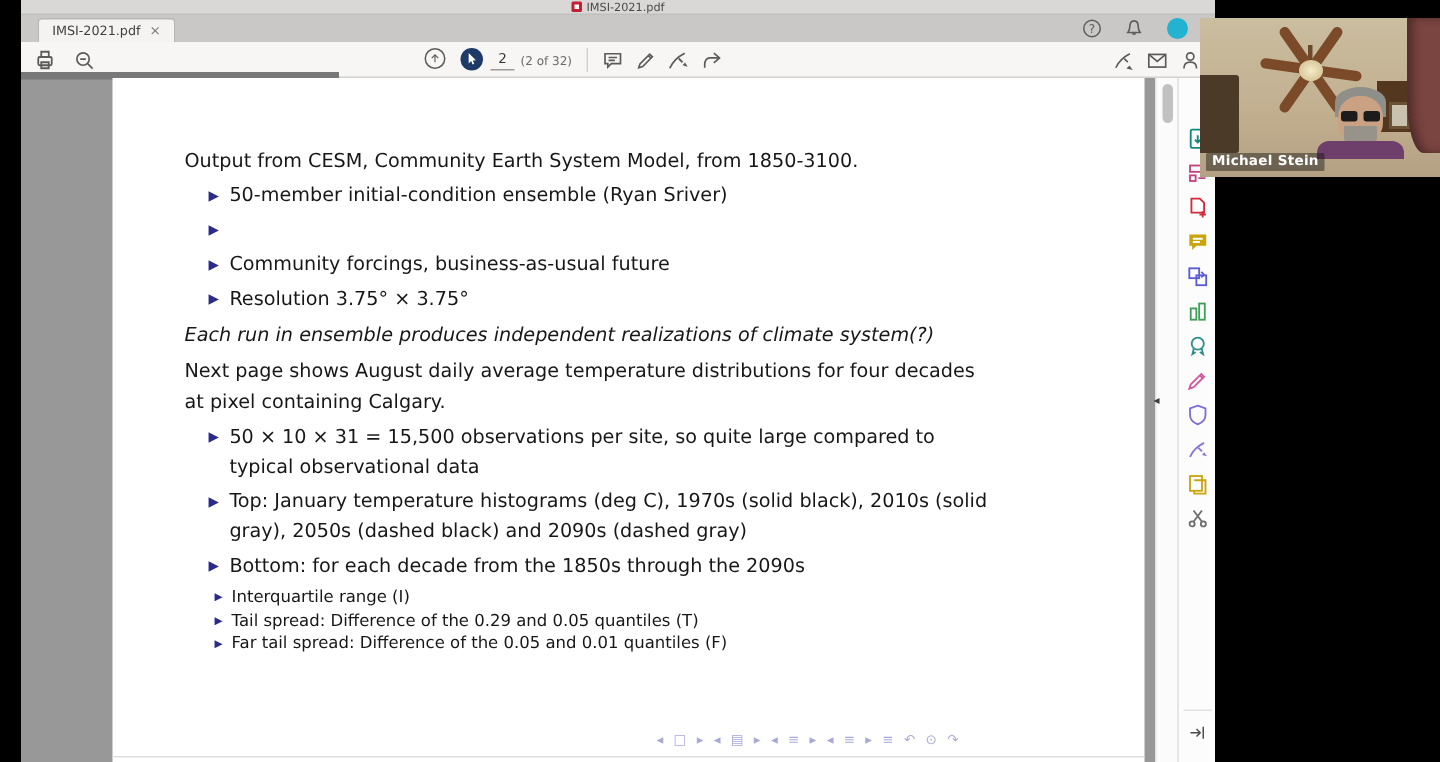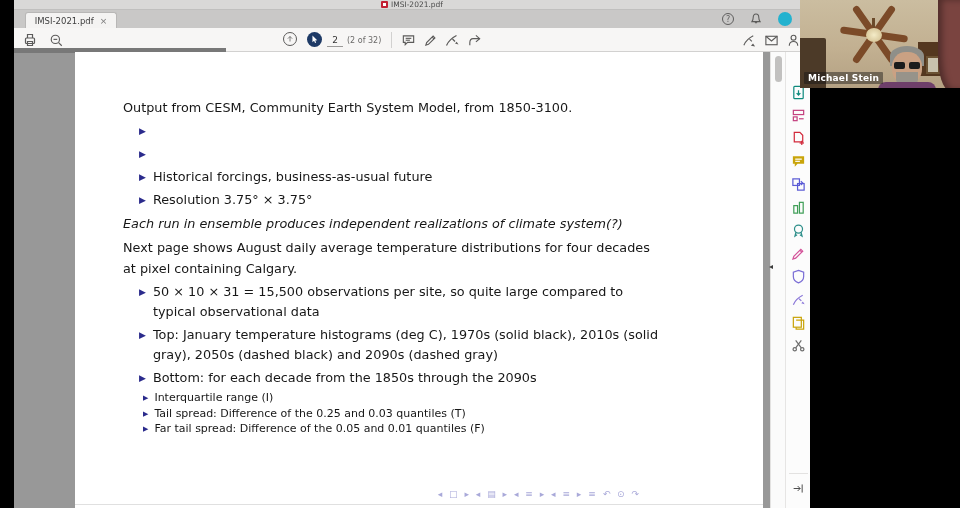--- a/index.html
+++ b/index.html
@@ -76,21 +76,21 @@
   .tools { position:absolute; left:771px; top:0; width:25px; height:456px; background:#fcfcfc;
            border-left:1px solid #e6e5e4; }
   .tool-btn { position:absolute; left:4px; width:17px; height:17px; display:flex; align-items:center; justify-content:center; }
   .tool-btn svg { stroke:currentColor; fill:none; stroke-width:1.3; width:15px; height:15px; }
   .tools-footer-line { position:absolute; left:3px; bottom:34px; width:19px; height:1px; background:#e3e2e1; }
   .expand-btn { position:absolute; left:5px; bottom:12px; width:15px; height:15px; color:#4a4a4a;
                 display:flex; align-items:center; justify-content:center; }
   .expand-btn svg { stroke:currentColor; fill:none; stroke-width:1.2; }
 
   
-  .video { position:absolute; left:800px; top:0; width:160px; height:88px; overflow:hidden; z-index:50;
+  .video { position:absolute; left:800px; top:12px; width:160px; height:106px; overflow:hidden; z-index:50;
            background:linear-gradient(180deg,#cbbda0 0%,#c2b091 55%,#b4a183 100%);padding-left:20px; }
   .v-door { position:absolute; left:-4px; top:38px; width:30px; height:52px; background:#4c3a28; border-radius:2px; }
   .v-door2 { position:absolute; left:118px; top:42px; width:26px; height:34px; background:#54371f; }
   .v-frame { position:absolute; left:126px; top:56px; width:14px; height:18px; background:#c9c2ae; border:2px solid #6b5233; }
   .v-curtain { position:absolute; right:-6px; top:0; width:28px; height:90px; background:#7a4440;
                box-shadow:inset 4px 0 6px rgba(0,0,0,.35); border-radius:0 0 0 40%; }
   .fan-blade { position:absolute; left:40px; top:31px; width:68px; height:7px; background:#7b4a28; border-radius:4px; }
   .fan-light { position:absolute; left:66px; top:28px; width:16px; height:14px; background:radial-gradient(#f4ecc8,#cdb98a);
                border-radius:50%; }
   .fan-rod { position:absolute; left:72px; top:18px; width:3px; height:14px; background:#6b4a2a; }
@@ -220,27 +220,28 @@
 
     <div class="page">
       <div class="slide">
 
         <div class="slide-body">
           <div class="para">Output from CESM, Community Earth System Model, from 1850-3100.</div>
 
           <ul class="blist">
             <li>
               <span class="bmark">▶</span>
-              </li>
-            <li>
-              <span class="bmark">▶</span>
-              </li>
-            <li>
-              <span class="bmark">▶</span>
-              <span class="btext">Historical forcings, business-as-usual future</span>
+              <span class="btext">50-member initial-condition ensemble (Ryan Sriver)</span>
+              </li>
+            <li>
+              <span class="bmark">▶</span>
+              </li>
+            <li>
+              <span class="bmark">▶</span>
+              <span class="btext">Community forcings, business-as-usual future</span>
               </li>
             <li>
               <span class="bmark">▶</span>
               <span class="btext">Resolution 3.75° × 3.75°</span>
               </li>
           </ul>
 
           <div class="para mt4">Each run in ensemble produces independent realizations of climate system(?)</div>
           <div class="para2">Next page shows August daily average temperature distributions for four decades at pixel containing Calgary.</div>
 
@@ -259,21 +260,21 @@
               </li>
           </ul>
 
           <ul class="sublist">
             <li>
               <span class="bmark" style="color:#2b2b8c">▶</span>
               <span>Interquartile range (I)</span>
               </li>
             <li>
               <span class="bmark" style="color:#2b2b8c">▶</span>
-              <span>Tail spread: Difference of the 0.25 and 0.03 quantiles (T)</span>
+              <span>Tail spread: Difference of the 0.29 and 0.05 quantiles (T)</span>
               </li>
             <li>
               <span class="bmark" style="color:#2b2b8c">▶</span>
               <span>Far tail spread: Difference of the 0.05 and 0.01 quantiles (F)</span>
               </li>
           </ul>
         </div>
 
         <div class="beamer-nav">◂ □ ▸   ◂ ▤ ▸   ◂ ≡ ▸   ◂ ≡ ▸    ≡    ↶ ⊙ ↷</div>
       </div>

